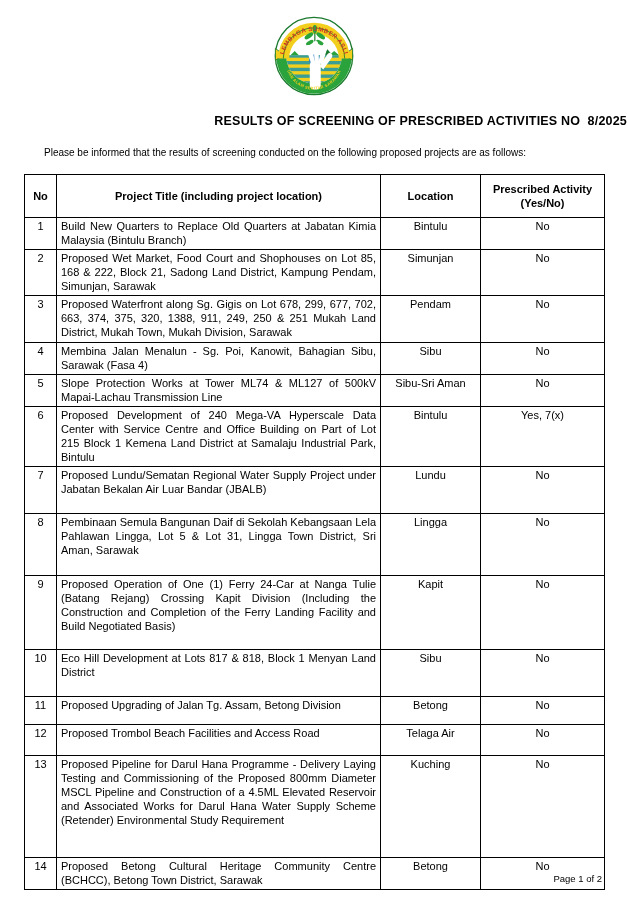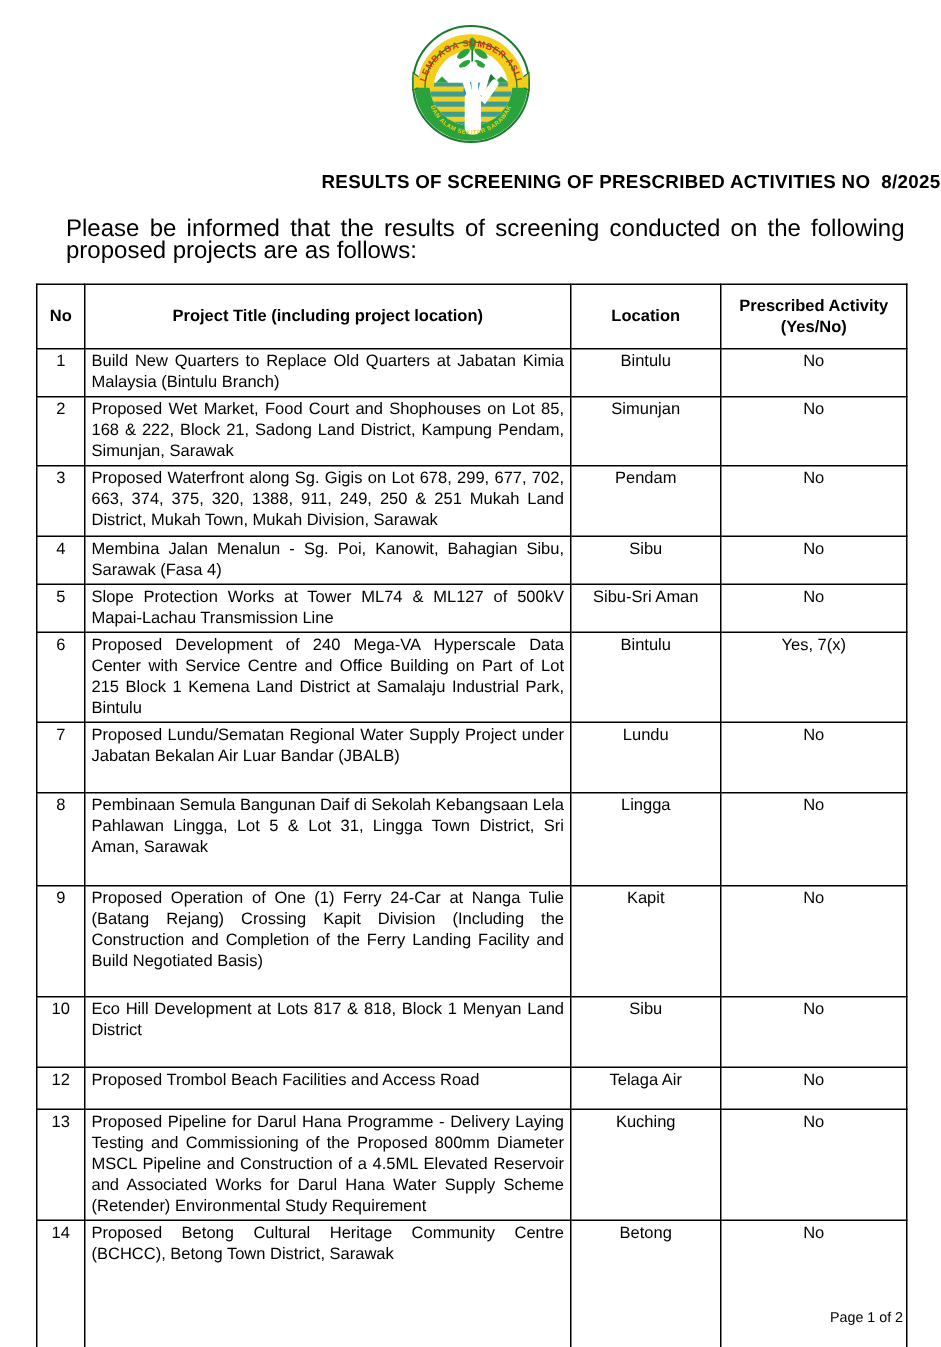--- a/index.html
+++ b/index.html
@@ -18,21 +18,21 @@
   .doc-title{
     text-align:right;
     font-size:12.5px;
     font-weight:bold;
     margin-top:16px;
     white-space:pre-wrap;
     letter-spacing:0.2px;
   }
   .intro{
     margin:17px 24px 0 24px;
-    font-size:16px;
+    font-size:10px;
     line-height:15px;
     text-align:justify;
     padding-left:20px;
   }
   table.screening{
     margin:14px 23px 0 24px;
     border-collapse:collapse;
     width:580px;
     table-layout:fixed;
     font-size:11px;
@@ -219,20 +219,26 @@
           <td class="location">Kapit</td>
           <td class="prescribed">No</td>
         </tr>
         <tr>
           <td class="no">10</td>
           <td class="title">Eco Hill Development at Lots 817 &amp; 818, Block 1 Menyan Land District</td>
           <td class="location">Sibu</td>
           <td class="prescribed">No</td>
         </tr>
         <tr>
+          <td class="no">11</td>
+          <td class="title">Proposed Upgrading of Jalan Tg. Assam, Betong Division</td>
+          <td class="location">Betong</td>
+          <td class="prescribed">No</td>
+        </tr>
+        <tr>
           <td class="no">12</td>
           <td class="title">Proposed Trombol Beach Facilities and Access Road</td>
           <td class="location">Telaga Air</td>
           <td class="prescribed">No</td>
         </tr>
         <tr>
           <td class="no">13</td>
           <td class="title">Proposed Pipeline for Darul Hana Programme - Delivery Laying Testing and Commissioning of the Proposed 800mm Diameter MSCL Pipeline and Construction of a 4.5ML Elevated Reservoir and Associated Works for Darul Hana Water Supply Scheme (Retender) Environmental Study Requirement</td>
           <td class="location">Kuching</td>
           <td class="prescribed">No</td>

